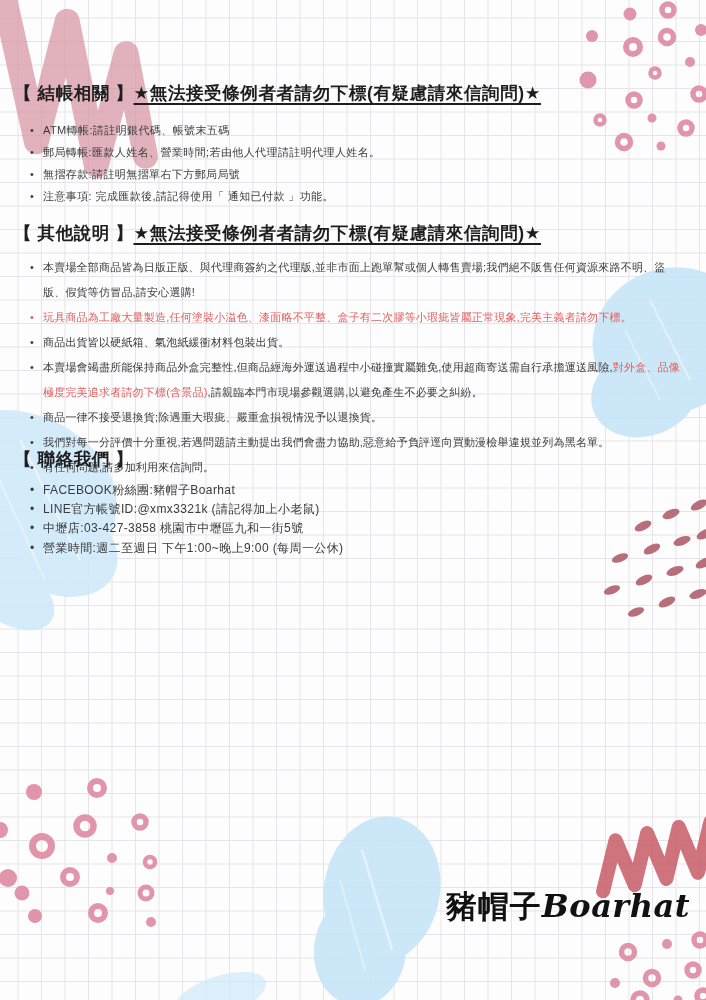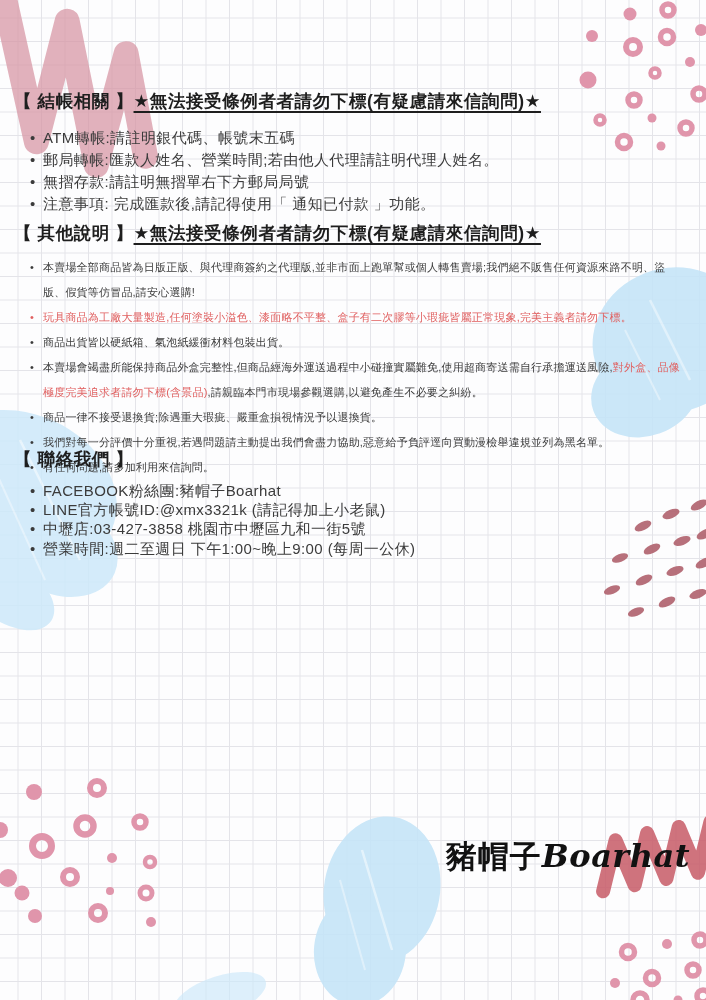--- a/index.html
+++ b/index.html
@@ -14,47 +14,47 @@
     background-image:
       linear-gradient(#e4e4e9 1px, transparent 1px),
       linear-gradient(90deg, #e4e4e9 1px, transparent 1px);
     background-size:23.5px 23.5px;
     background-position:-6px -6px;
   }
   .deco{position:absolute;top:0;left:0;z-index:0;pointer-events:none;}
   .content{position:absolute;inset:0;z-index:1;}
 
   .sec{position:absolute;left:14px;width:668px;}
-  #sec-checkout{top:88px;}
+  #sec-checkout{top:80px;}
   #sec-other{top:220px;}
   #sec-contact{top:430px;margin-top:16px;}
 
   .sec h2{
     margin:0;font-size:17.5px;line-height:26px;font-weight:700;
     color:#1e1e1e;letter-spacing:0.6px;white-space:nowrap;
   }
   .warn{
     text-decoration:underline;
     text-decoration-thickness:1.8px;
     text-underline-offset:4px;
   }
   .sec ul{list-style:none;margin:0;padding:0 0 0 16px;color:#3b3b3b;}
   .sec li{position:relative;padding-left:13px;}
   .sec li::before{
     content:"•";position:absolute;left:0;top:0;color:#3b3b3b;
   }
-  #sec-checkout ul{margin-top:13px;font-size:15px;line-height:22px;letter-spacing:0.4px;}
+  #sec-checkout ul{margin-top:13px;font-size:11px;line-height:22px;letter-spacing:0.4px;}
   #sec-other ul{margin-top:9px;font-size:11px;line-height:25px;letter-spacing:0.2px;width:652px;}
-  #sec-contact ul{margin-top:9px;font-size:15px;line-height:19.2px;letter-spacing:0.4px;}
+  #sec-contact ul{margin-top:9px;font-size:12px;line-height:19.2px;letter-spacing:0.4px;}
   .red{color:#e06060;}
   .red::before{color:#e06060;}
   #sec-other li.red-item::before{color:#e06060;}
 
   .logo{
-    position:absolute;right:16px;top:836px;z-index:1;
+    position:absolute;right:16px;top:886px;z-index:1;
     white-space:nowrap;color:#111;
   }
   .logo-zh{font-size:31px;font-weight:700;letter-spacing:1px;}
   .logo-en{font-family:"DejaVu Serif","Liberation Serif",serif;font-style:italic;font-weight:600;font-size:32px;letter-spacing:0.5px;}
 </style>
 </head>
 <body>
 
 <div class="sheet">
 

